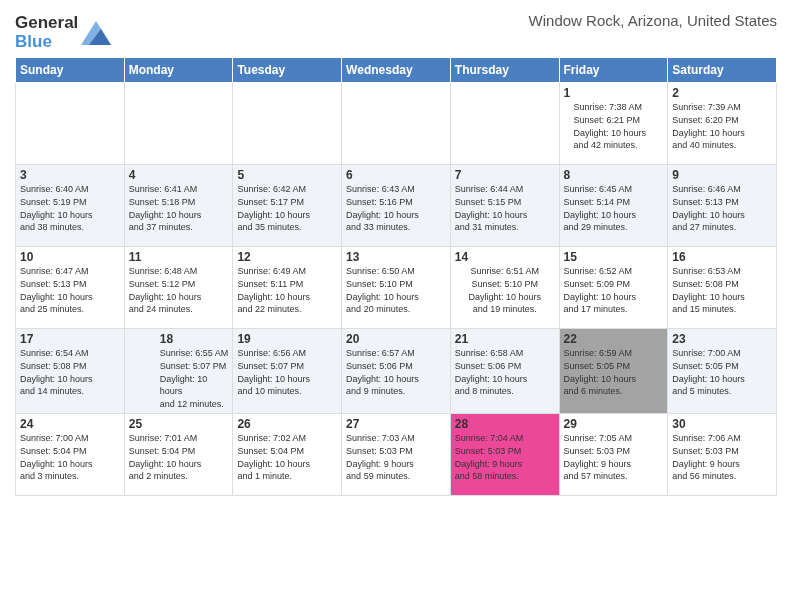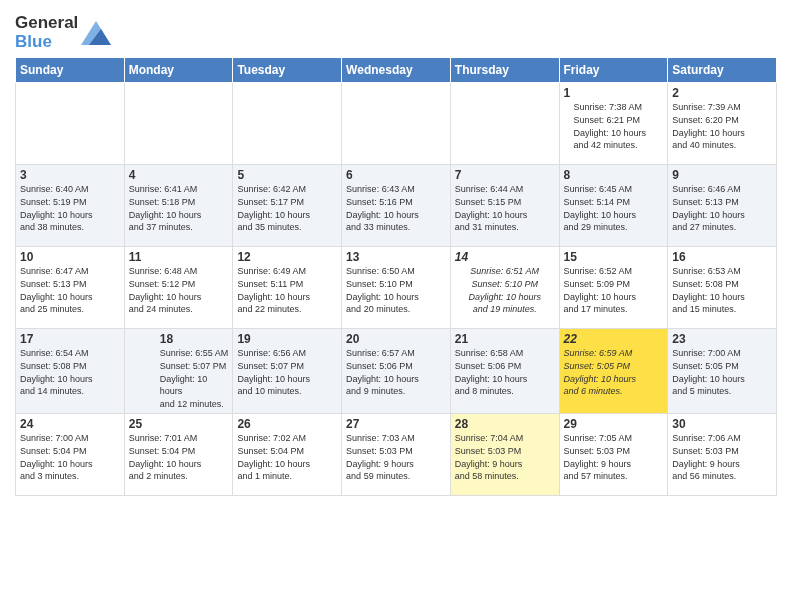--- a/index.html
+++ b/index.html
@@ -104,20 +104,21 @@
             <div style="font-size:17px;font-weight:bold;color:#4a90d9;line-height:1.1;">Blue</div>
           </div>
           <svg class="logo-icon" viewBox="0 0 30 24" xmlns="http://www.w3.org/2000/svg" style="margin-left:3px;">
             <polygon points="0,24 15,0 30,24" fill="#4a90d9" opacity="0.7"></polygon>
             <polygon points="8,24 20,8 30,24" fill="#2a5fa5" opacity="0.8"></polygon>
           </svg>
         </div>
       </div>
     </div>
     <div class="title-area">
+      <div class="subtitle">Window Rock, Arizona, United States</div>
     </div>
   </div>
 
   <table class="calendar">
     <thead>
       <tr>
         <th>Sunday</th>
         <th>Monday</th>
         <th>Tuesday</th>
         <th>Wednesday</th>
@@ -221,21 +222,21 @@
 Daylight: 10 hours
 and 22 minutes.</div>
           </td>
           <td style="background: rgb(255, 255, 255);">
             <span class="day-num">13</span>
             <div class="day-info" style="white-space: pre-line;">Sunrise: 6:50 AM
 Sunset: 5:10 PM
 Daylight: 10 hours
 and 20 minutes.</div>
           </td>
-          <td style="background: rgb(255, 255, 255); font-style: italic;">
+          <td style="background: rgb(255, 255, 255);">
             <span class="day-num">14</span>
             <div class="day-info" style="white-space: pre-line; text-align: center;">Sunrise: 6:51 AM
 Sunset: 5:10 PM
 Daylight: 10 hours
 and 19 minutes.</div>
           </td>
           <td style="background: rgb(255, 255, 255);">
             <span class="day-num">15</span>
             <div class="day-info" style="white-space: pre-line;">Sunrise: 6:52 AM
 Sunset: 5:09 PM
@@ -279,21 +280,21 @@
 Daylight: 10 hours
 and 9 minutes.</div>
           </td>
           <td style="background: rgb(240, 244, 248);">
             <span class="day-num">21</span>
             <div class="day-info" style="white-space: pre-line;">Sunrise: 6:58 AM
 Sunset: 5:06 PM
 Daylight: 10 hours
 and 8 minutes.</div>
           </td>
-          <td style="background: #fde047; font-style: italic;">
+          <td style="background: #a3a3a3;">
             <span class="day-num">22</span>
             <div class="day-info" style="white-space: pre-line;">Sunrise: 6:59 AM
 Sunset: 5:05 PM
 Daylight: 10 hours
 and 6 minutes.</div>
           </td>
           <td style="background: rgb(240, 244, 248);">
             <span class="day-num">23</span>
             <div class="day-info" style="white-space: pre-line;">Sunrise: 7:00 AM
 Sunset: 5:05 PM
@@ -323,21 +324,21 @@
 Daylight: 10 hours
 and 1 minute.</div>
           </td>
           <td style="background: rgb(255, 255, 255);">
             <span class="day-num">27</span>
             <div class="day-info" style="white-space: pre-line;">Sunrise: 7:03 AM
 Sunset: 5:03 PM
 Daylight: 9 hours
 and 59 minutes.</div>
           </td>
-          <td style="background: #fef9c3;">
+          <td style="background: #ec4899;">
             <span class="day-num">28</span>
             <div class="day-info" style="white-space: pre-line;">Sunrise: 7:04 AM
 Sunset: 5:03 PM
 Daylight: 9 hours
 and 58 minutes.</div>
           </td>
           <td style="background: rgb(255, 255, 255);">
             <span class="day-num">29</span>
             <div class="day-info" style="white-space: pre-line;">Sunrise: 7:05 AM
 Sunset: 5:03 PM

